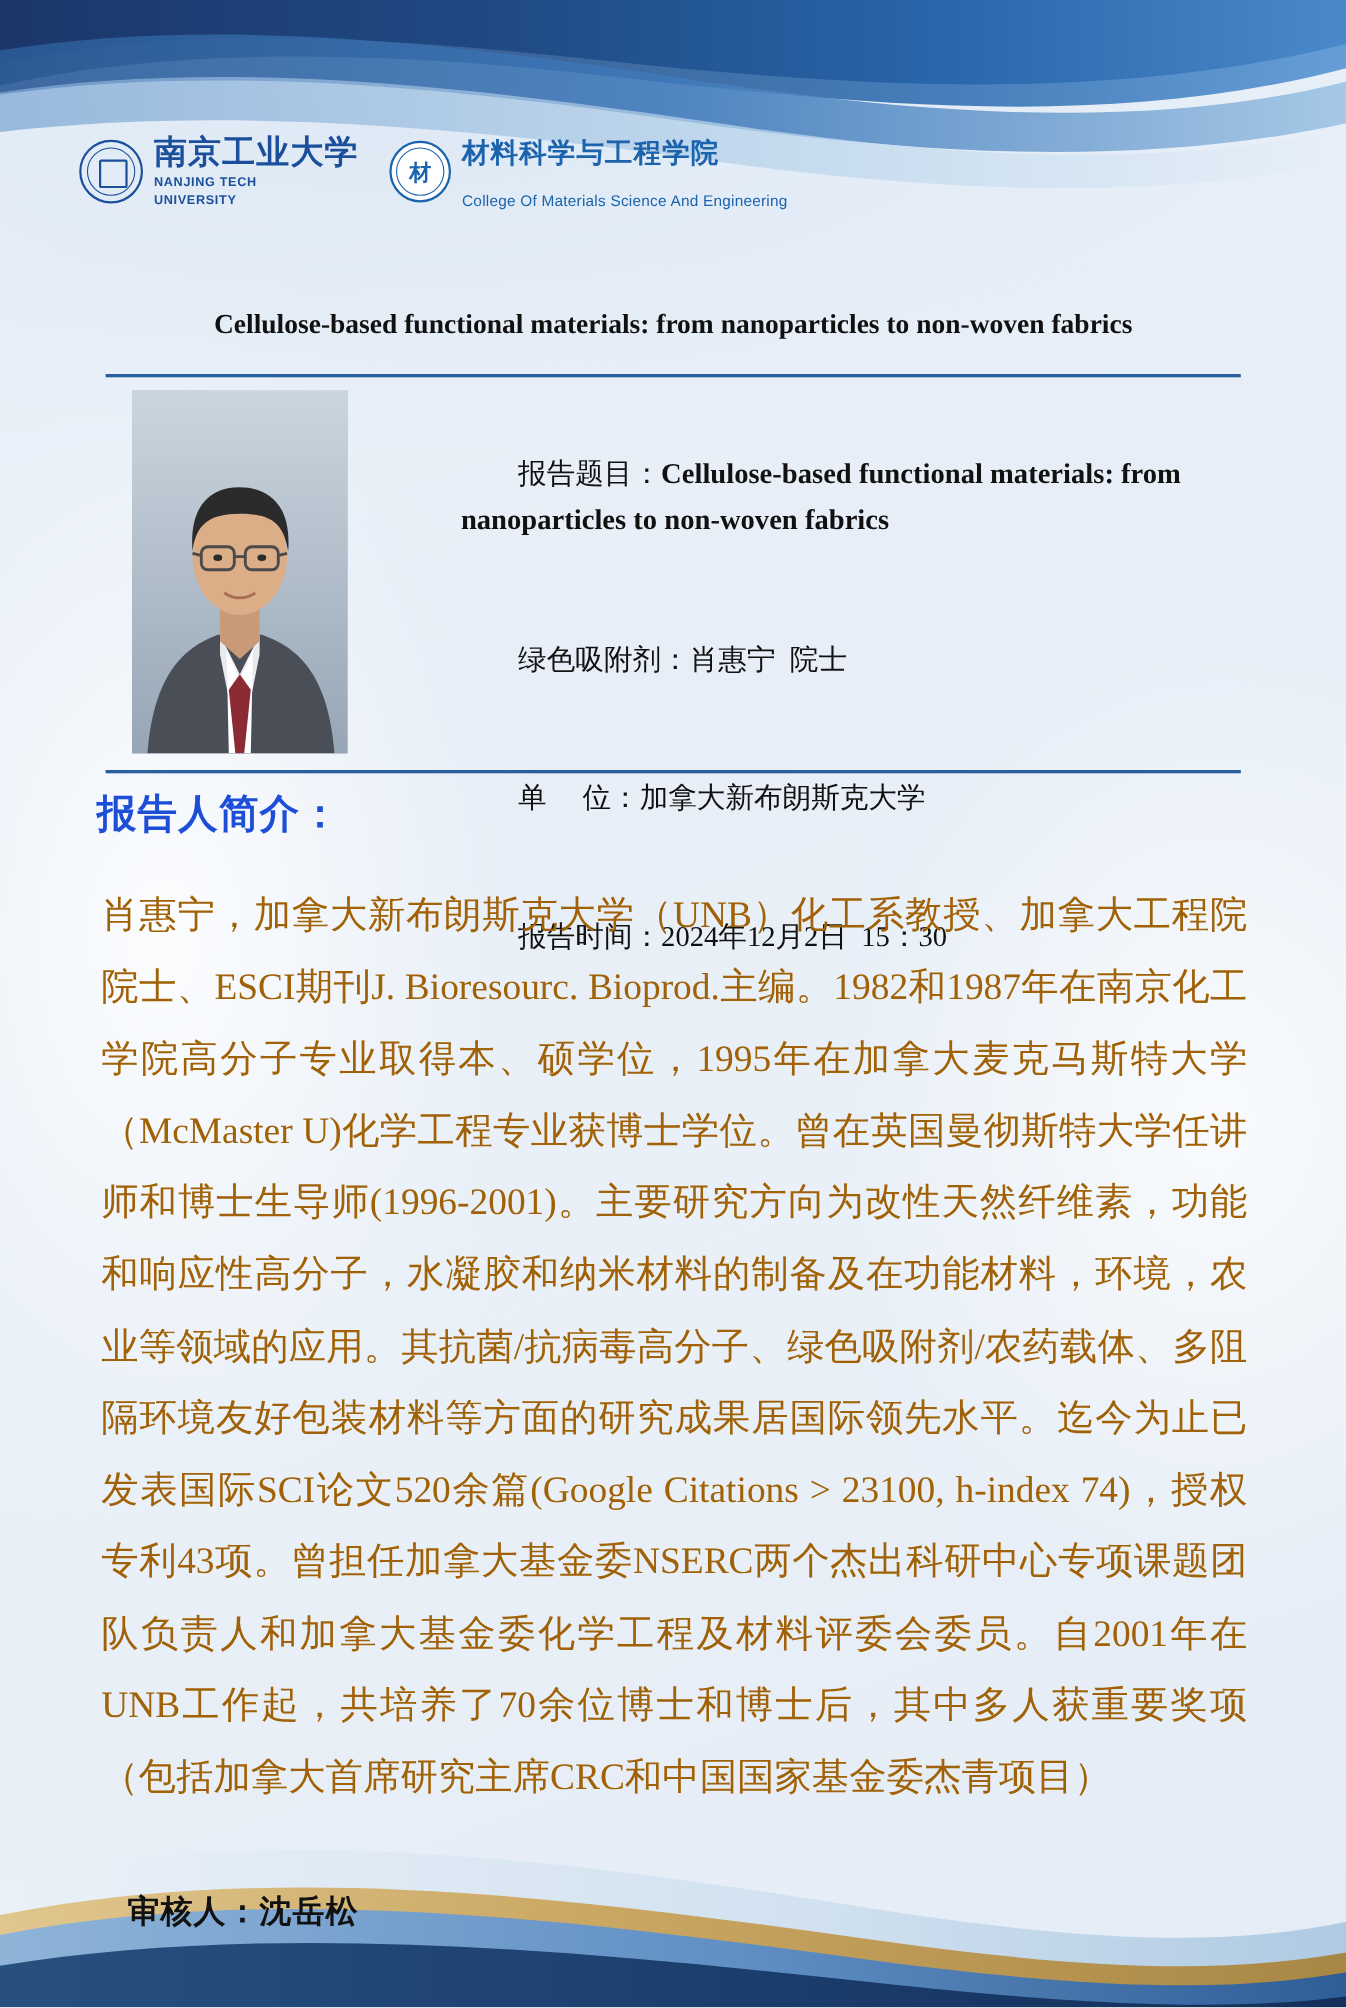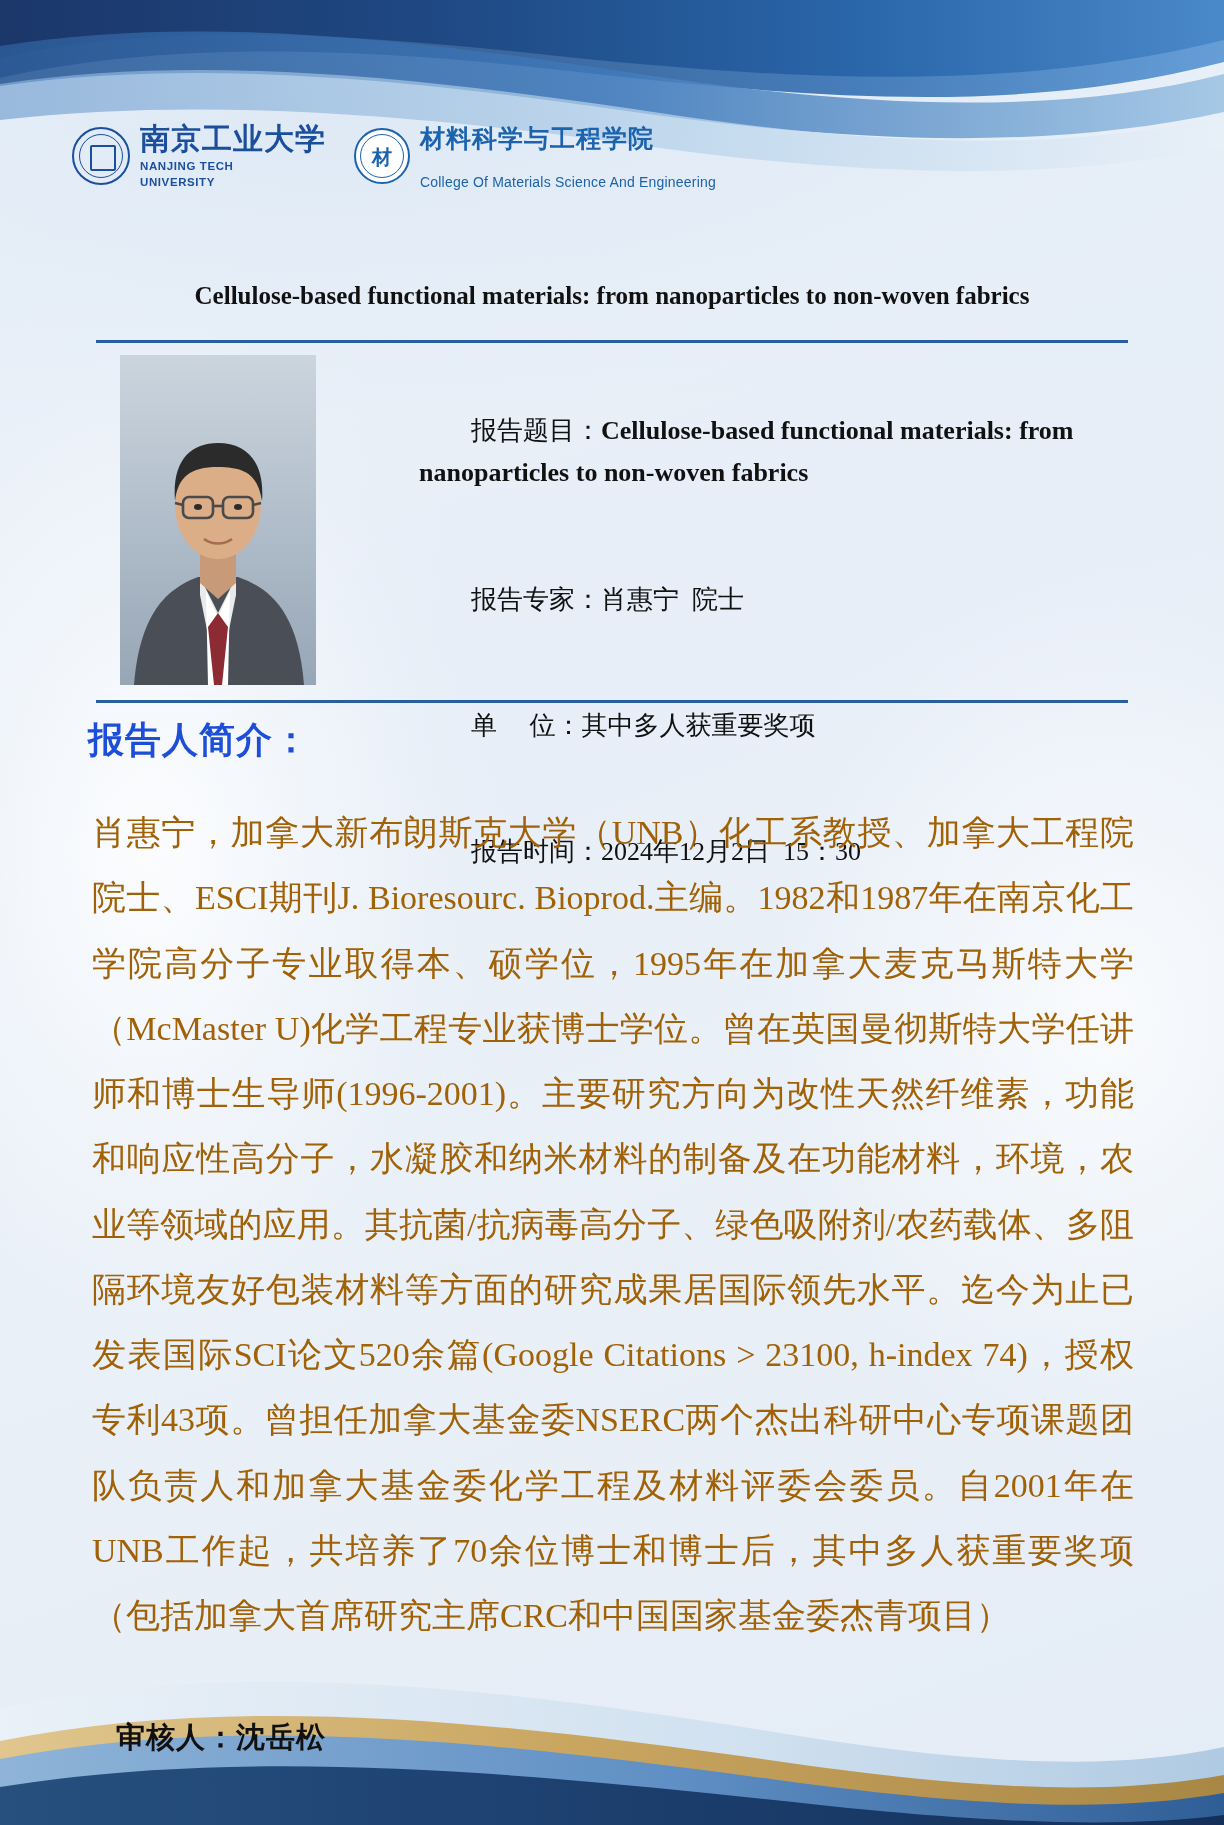--- a/index.html
+++ b/index.html
@@ -398,24 +398,24 @@
 
         <path d="M84,184 C92,190 104,190 112,184" stroke="#a66b50" stroke-width="2.5" fill="none"></path>
       </svg>
     </div>
 
     <div class="info">
       <div class="info-row">
         <span>报告题目：</span><span class="info-title-text">Cellulose-based functional materials: from nanoparticles to non-woven fabrics</span>
       </div>
       <div class="info-row">
-        <span>报告专家：</span><span>肖惠宁  院士</span>
+        <span>绿色吸附剂：</span><span>肖惠宁  院士</span>
       </div>
       <div class="info-row">
-        <span>单     位：</span><span>其中多人获重要奖项</span>
+        <span>单     位：</span><span>加拿大新布朗斯克大学</span>
       </div>
       <div class="info-row">
         <span>报告时间：</span><span>2024年12月2日  15：30</span>
       </div>
     </div>
 
     <div class="rule rule-bottom"></div>
 
     <div class="section-heading">报告人简介：</div>
 

